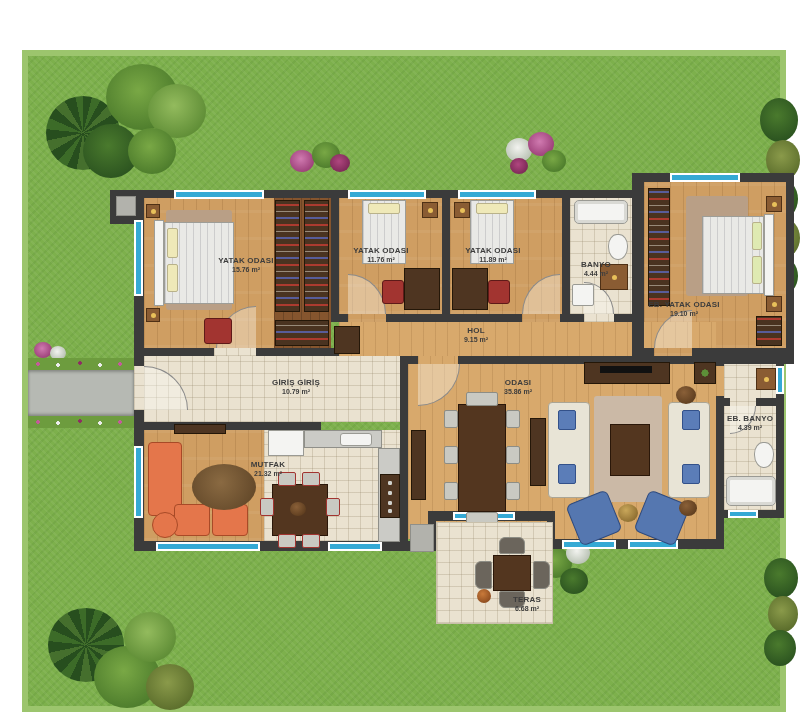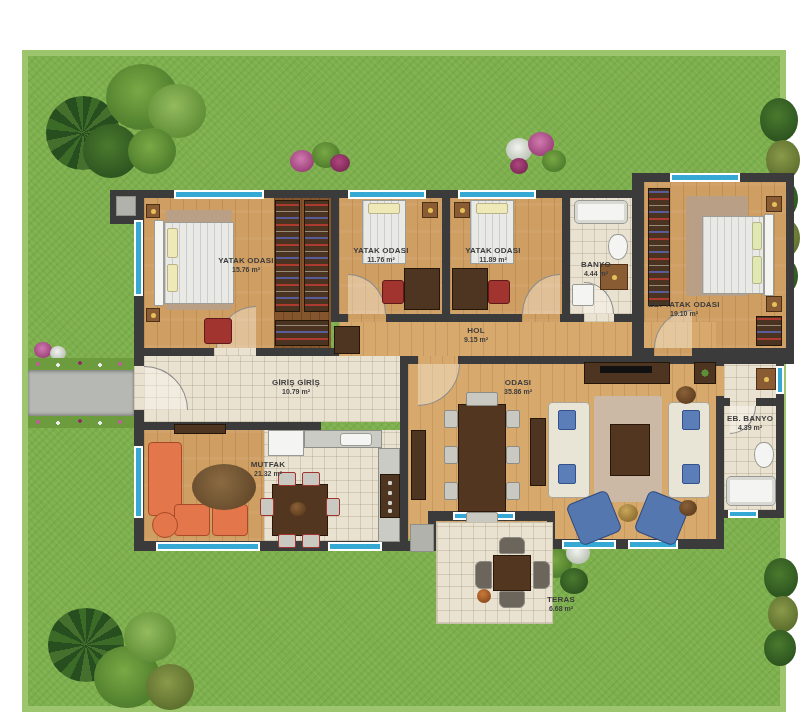--- a/index.html
+++ b/index.html
@@ -344,19 +344,19 @@
       </div>
     </div>
 
     <div class="abs tile" style="left:408px;top:466px;width:115px;height:100px;border:1px solid #c9c0ab;">
       <div class="tbl-dark" style="left:56px;top:32px;width:36px;height:34px;"></div>
       <div class="chair-gray" style="left:62px;top:14px;width:24px;height:15px;background:#6b655c;border-radius:6px 6px 2px 2px;"></div>
       <div class="chair-gray" style="left:62px;top:68px;width:24px;height:15px;background:#6b655c;border-radius:2px 2px 6px 6px;"></div>
       <div class="chair-gray" style="left:38px;top:38px;width:15px;height:26px;background:#6b655c;border-radius:6px 2px 2px 6px;"></div>
       <div class="chair-gray" style="left:96px;top:38px;width:15px;height:26px;background:#6b655c;border-radius:2px 6px 6px 2px;"></div>
       <div class="pouf" style="left:40px;top:66px;width:14px;height:14px;background:radial-gradient(circle at 40% 35%, #c97a3a, #8a4a1e 80%);"></div>
-      <div class="rlabel" style="left:62px;top:72px;width:56px;margin-left:34px;">
+      <div class="rlabel" style="left:62px;top:72px;width:56px;">
         <div class="rname">TERAS</div>
         <div class="rarea">6.68 m²</div>
       </div>
     </div>
   </div>
 </div>
 
 </body></html>

